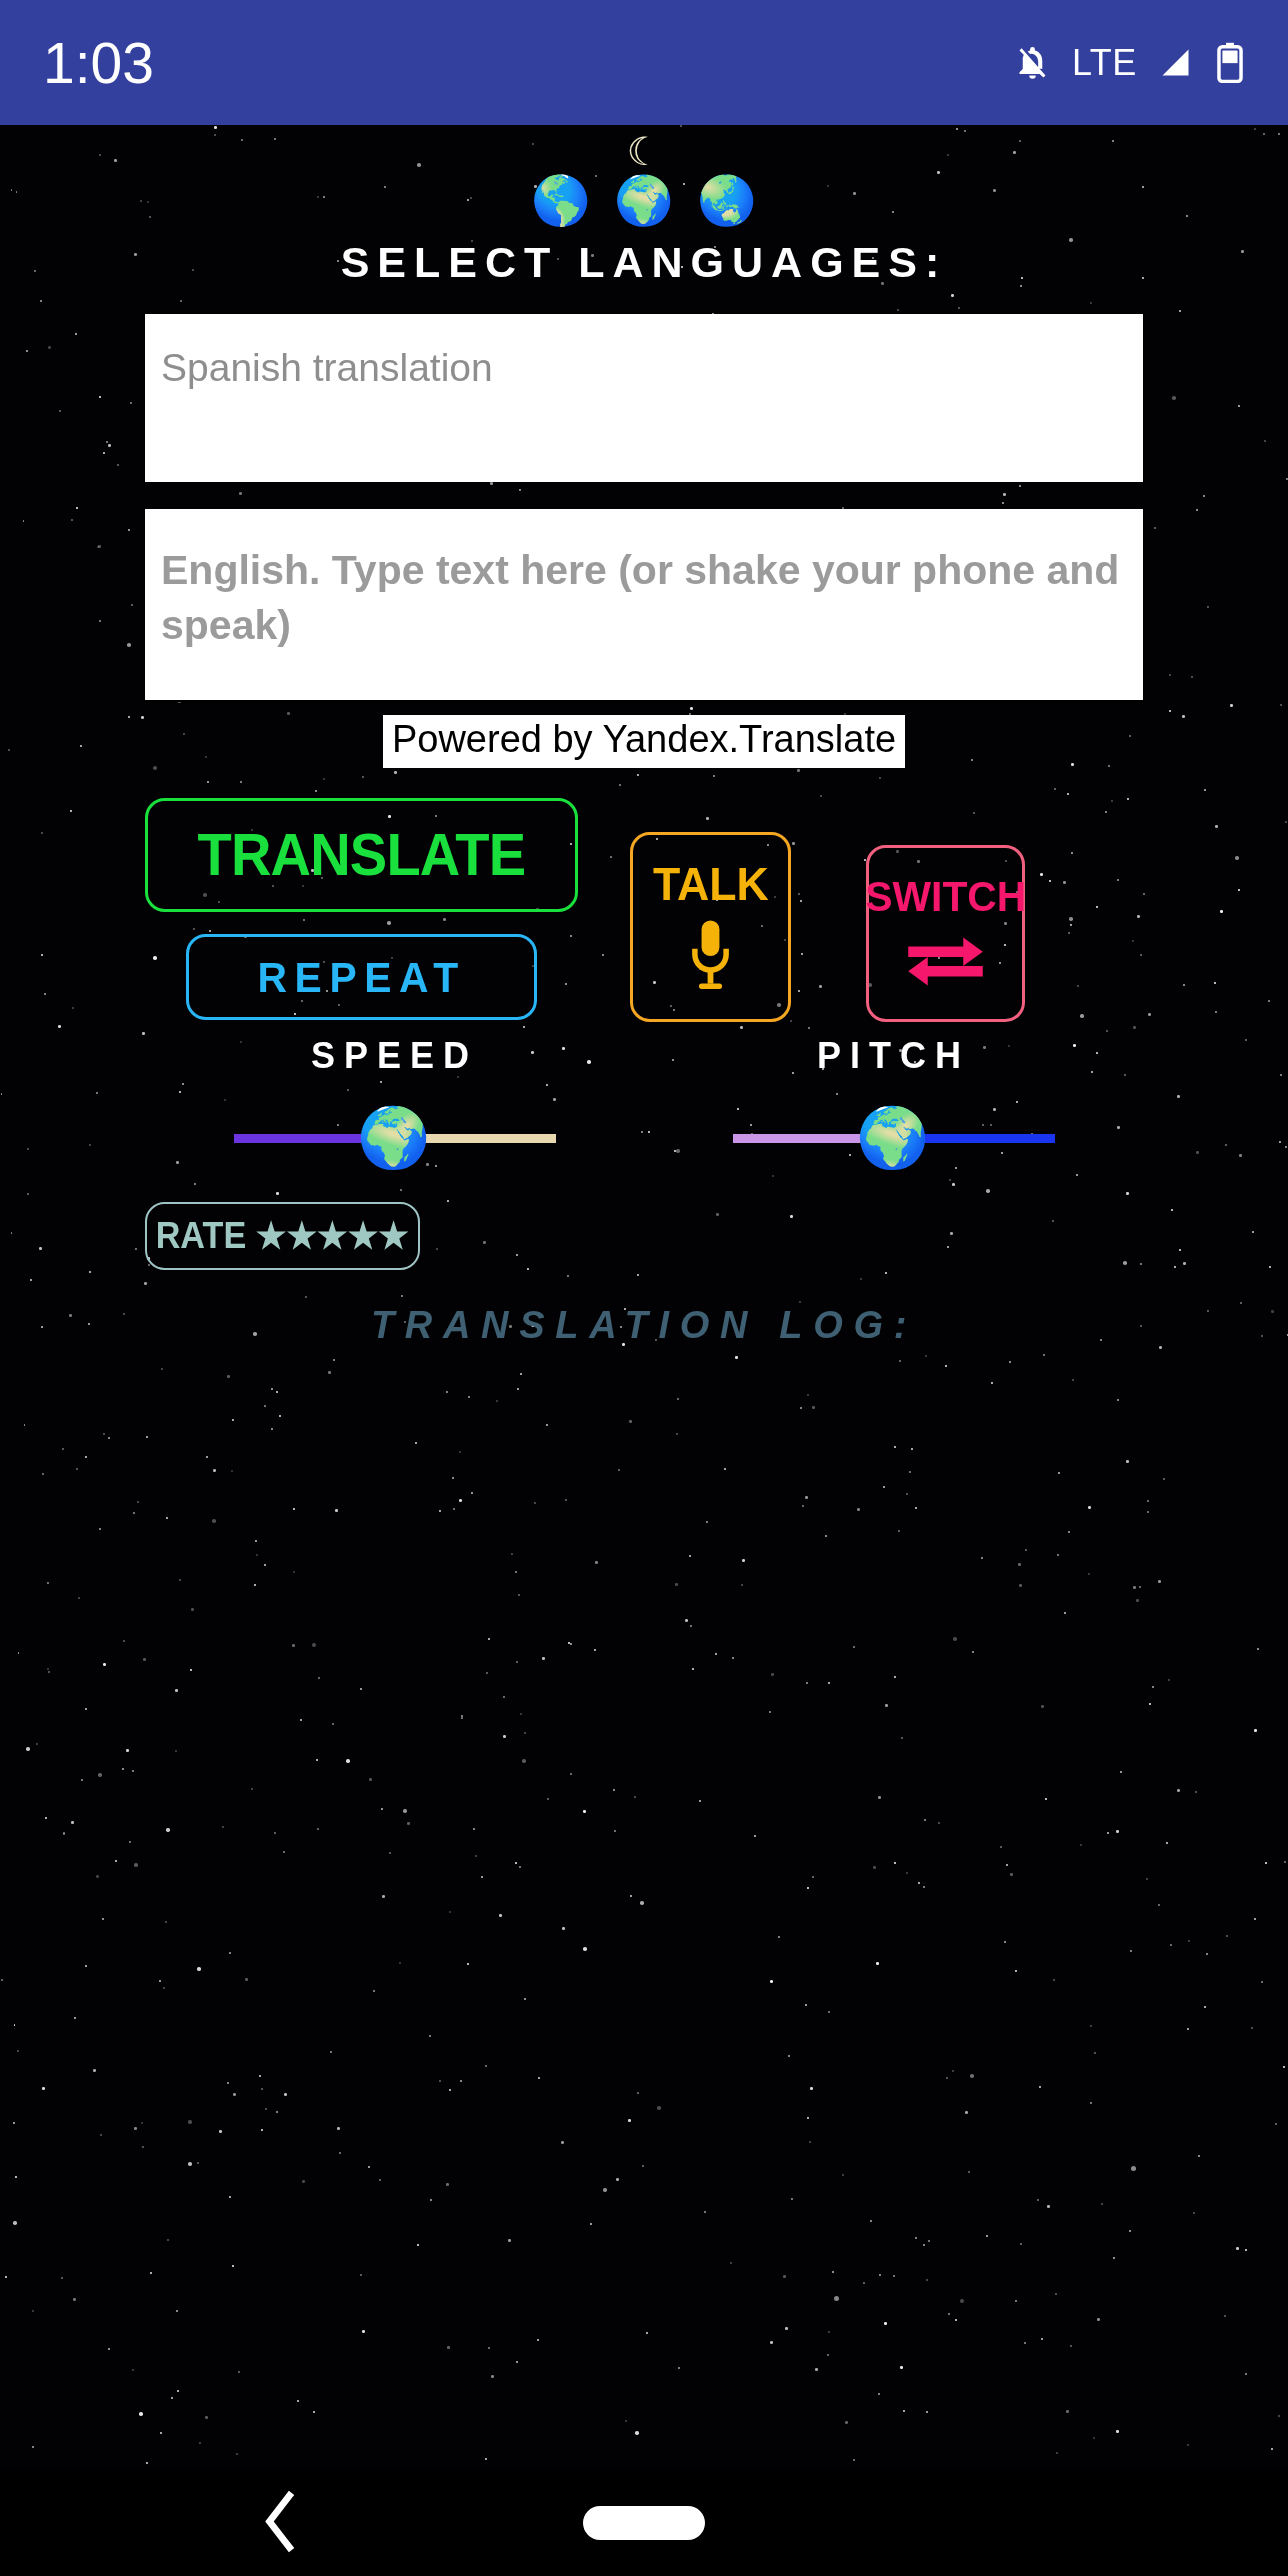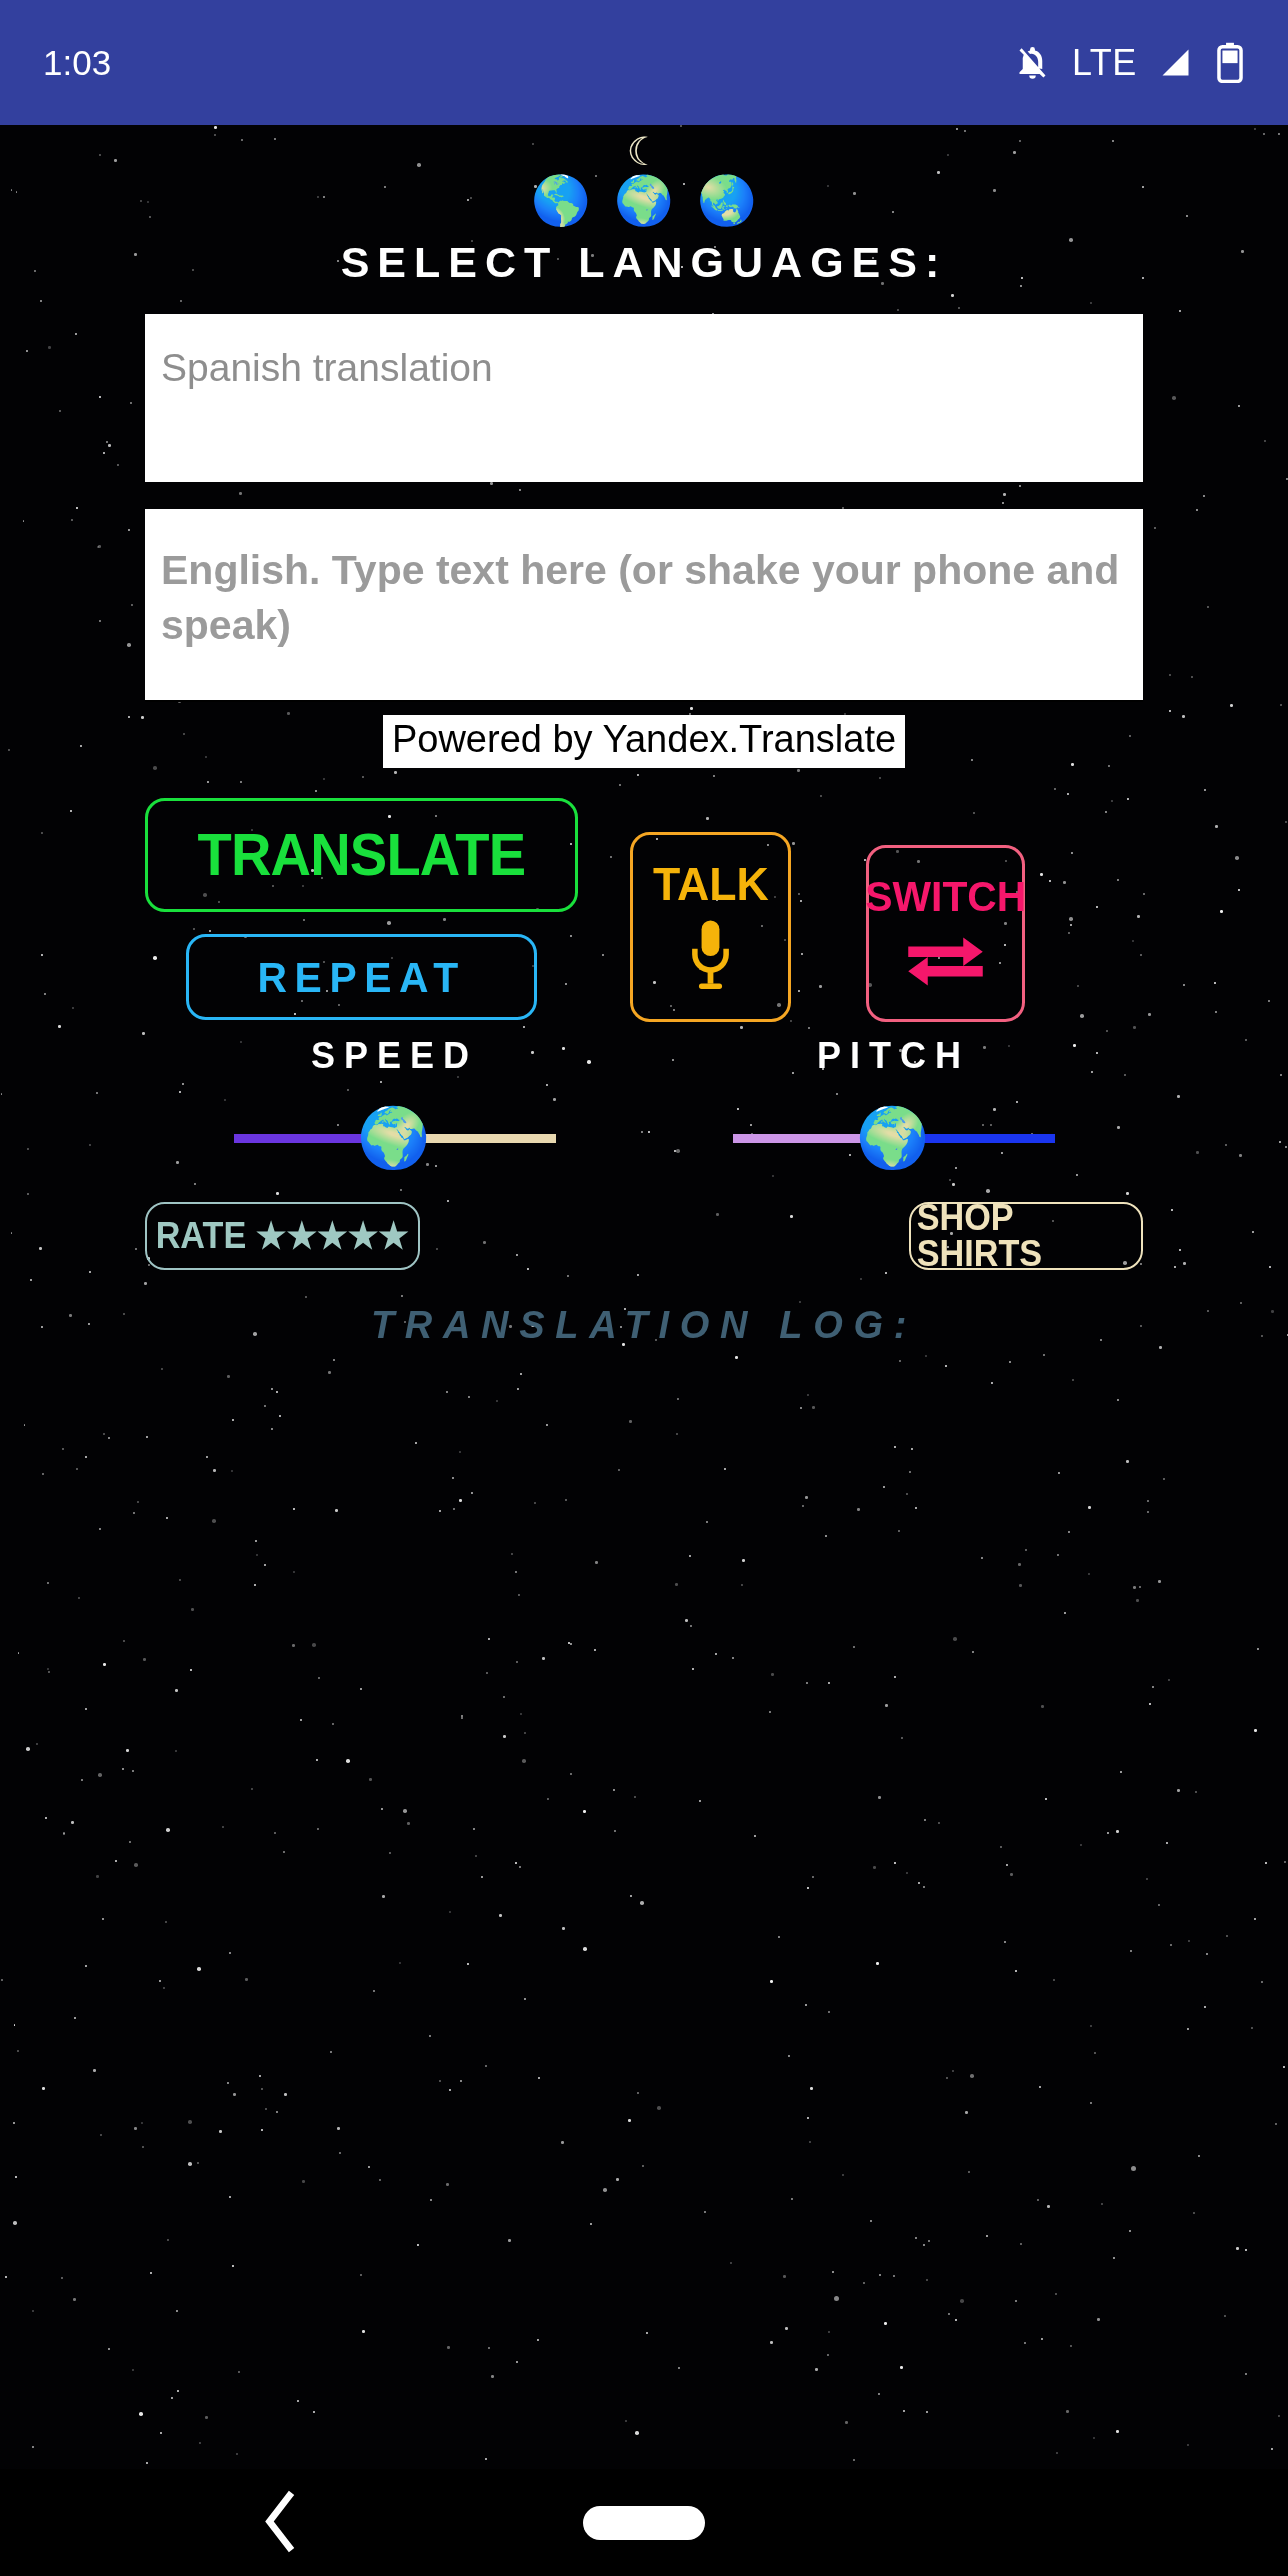--- a/index.html
+++ b/index.html
@@ -27,21 +27,21 @@
   
   .statusbar {
     position:absolute; top:0; left:0;
     width:1288px; height:125px;
     background:#33409e;
     z-index:20;
     display:flex; align-items:center;
     padding:0 43px;
   }
   .status-time {
-    color:#fff; font-size:35px; font-weight:400;
+    color:#fff; font-size:57px; font-weight:400;
     letter-spacing:0px;
   }
   .status-right {
     margin-left:auto;
     display:flex; align-items:center; gap:19.7px;
   }
   .status-right svg { display:block; }
   .lte { color:#fff; font-size:36px; font-weight:400; letter-spacing:0.4px; }
 
   
@@ -1276,23 +1276,20 @@
         </div>
       </div>
 
     </div>
 
 
     <div class="bottom-row">
       <div class="pill" id="btn-rate">
         <span class="btn-label">RATE ★★★★★</span>
       </div>
-      <div class="pill" id="btn-shop">
-        <span class="btn-label">SHOP SHIRTS</span>
-      </div>
     </div>
 
     <div class="log-title">TRANSLATION LOG:</div>
     <div class="log-body"></div>
 
   </div>
 
   <div class="navbar">
     <span class="nav-back">
       <svg width="41" height="64" viewBox="0 0 20 32" fill="none" stroke="#fff" stroke-width="3.4" stroke-linecap="square">

